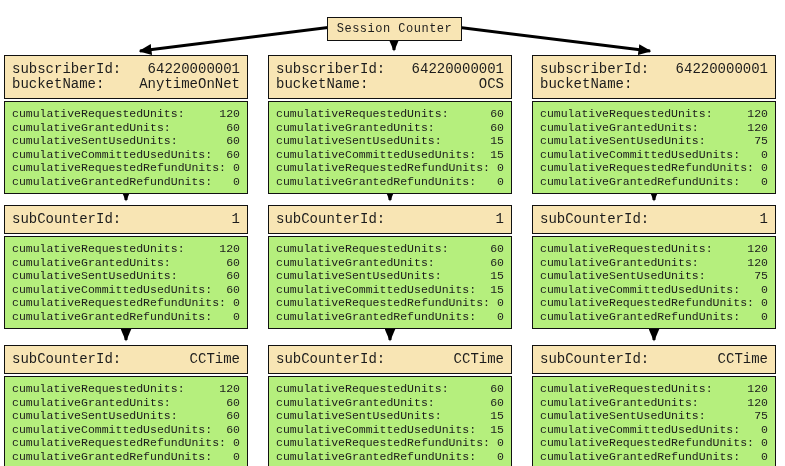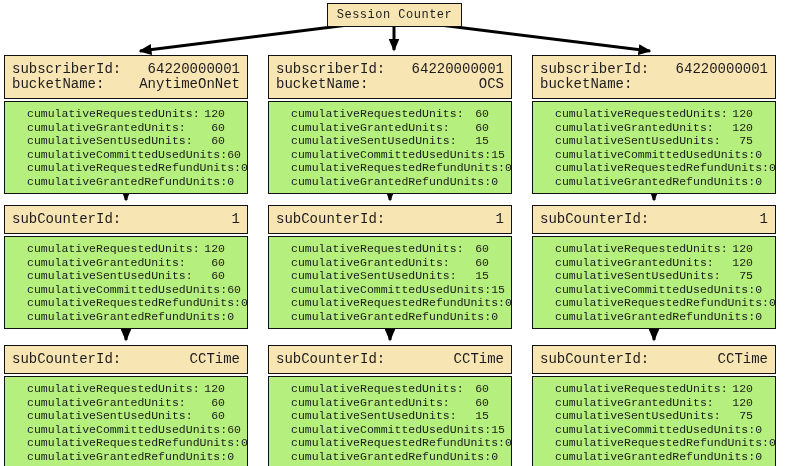--- a/index.html
+++ b/index.html
@@ -14,21 +14,21 @@
   }
   svg.arrows {
     position: absolute;
     left: 0; top: 0;
     z-index: 1;
     pointer-events: none;
   }
   .root-box {
     position: absolute;
     z-index: 2;
-    left: 327px; top: 3px;
+    left: 327px; top: 17px;
     width: 135px; height: 24px;
     box-sizing: border-box;
     background: var(--header-bg, #F8E5B4);
     border: 1.5px solid var(--border, #111111);
     display: flex;
     align-items: center;
     justify-content: center;
     font-size: 12px;
     letter-spacing: 0.5px;
   }
@@ -48,21 +48,21 @@
     background: var(--header-bg, #F8E5B4);
     border: 1.5px solid var(--border, #111111);
     padding: 6px 7px;
     font-size: 14px;
     line-height: 15px;
   }
   .node-body {
     background: var(--body-bg, #B5EF7D);
     border: 1.5px solid var(--border, #111111);
     margin-top: 2px;
-    padding: 5px 22px;
+    padding: 5px 7px;
     font-size: 11.5px;
     line-height: 13.5px;
   }
   .kv {
     display: flex;
     justify-content: space-between;
     white-space: pre;
   }
   .kv .v { text-align: right; }
 </style>

